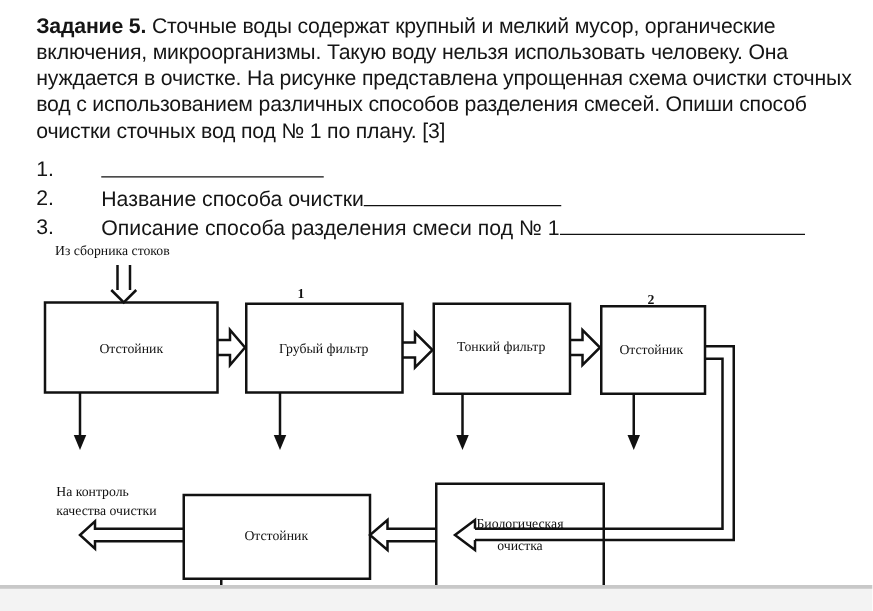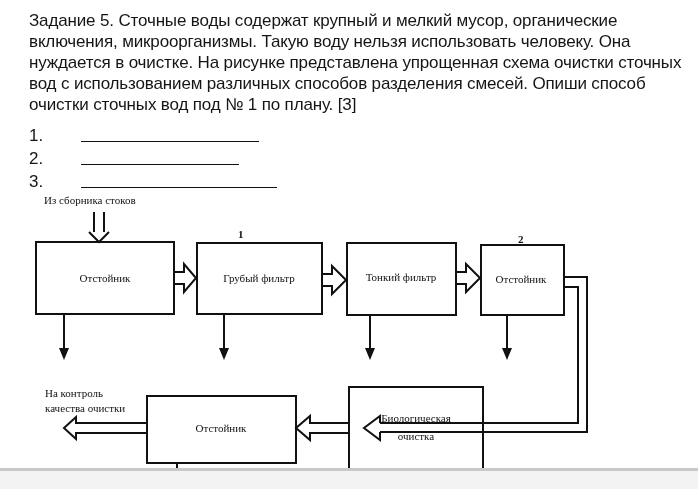--- a/index.html
+++ b/index.html
@@ -6,21 +6,21 @@
   body {
     width: 698px; height: 489px; overflow: hidden; position: relative;
     background: #ffffff; color: #111;
     font-family: "Liberation Sans", sans-serif;
   }
   #task {
     position: absolute; left: 29px; top: 10px; width: 670px;
     font-size: 17px; line-height: 21px; letter-spacing: -0.15px;
     color: #151515;
   }
-  #task .title { font-weight: normal; }
+  #task .title { font-weight: bold; }
   .q-row { position: absolute; left: 29px; font-size: 17px; line-height: 21px; color: #151515; }
   .q-row .num { position: absolute; left: 0; }
   .q-row .txt { position: absolute; left: 52px; white-space: nowrap; }
   .q-row .blank { display: inline-block; border-bottom: 1px solid #111; height: 16px; vertical-align: baseline; }
   #diagram { position: absolute; left: 0; top: 0; }
   .dtext { font-family: "Liberation Serif", serif; fill: #111; }
   #bottom-bar {
     position: absolute; left: 0; top: 468px; width: 698px; height: 21px;
     background: #f3f3f3; border-top: 3px solid #c8c8c8; box-sizing: border-box;
   }
@@ -32,25 +32,25 @@
   <span class="title">Задание 5.</span>
   <span>Сточные воды содержат крупный и мелкий мусор, органические включения, микроорганизмы. Такую воду нельзя использовать человеку. Она нуждается в очистке. На рисунке представлена упрощенная схема очистки сточных вод с использованием различных способов разделения смесей. Опиши способ очистки сточных вод под № 1 по плану. [3]</span>
 </div>
 
 <div class="q-row" style="top:125px;">
   <span class="num">1.</span>
   <span class="txt"><span class="blank" style="width:178px;"></span></span>
 </div>
 <div class="q-row" style="top:148px;">
   <span class="num">2.</span>
-  <span class="txt"><span class="blank" style="width:158px;"></span></span>
+  <span class="txt"><span>Название способа очистки</span><span class="blank" style="width:158px;"></span></span>
 </div>
 <div class="q-row" style="top:171px;">
   <span class="num">3.</span>
-  <span class="txt"><span class="blank" style="width:196px;"></span></span>
+  <span class="txt"><span>Описание способа разделения смеси под № 1</span><span class="blank" style="width:196px;"></span></span>
 </div>
 
 <svg id="diagram" width="698" height="470">
   <g fill="none" stroke="#111" stroke-width="2">
 
     <g>
       <line x1="94" y1="212" x2="94" y2="232"></line>
       <line x1="104" y1="212" x2="104" y2="232"></line>
       <polyline points="89,232 99,242 109,232"></polyline>
     </g>

